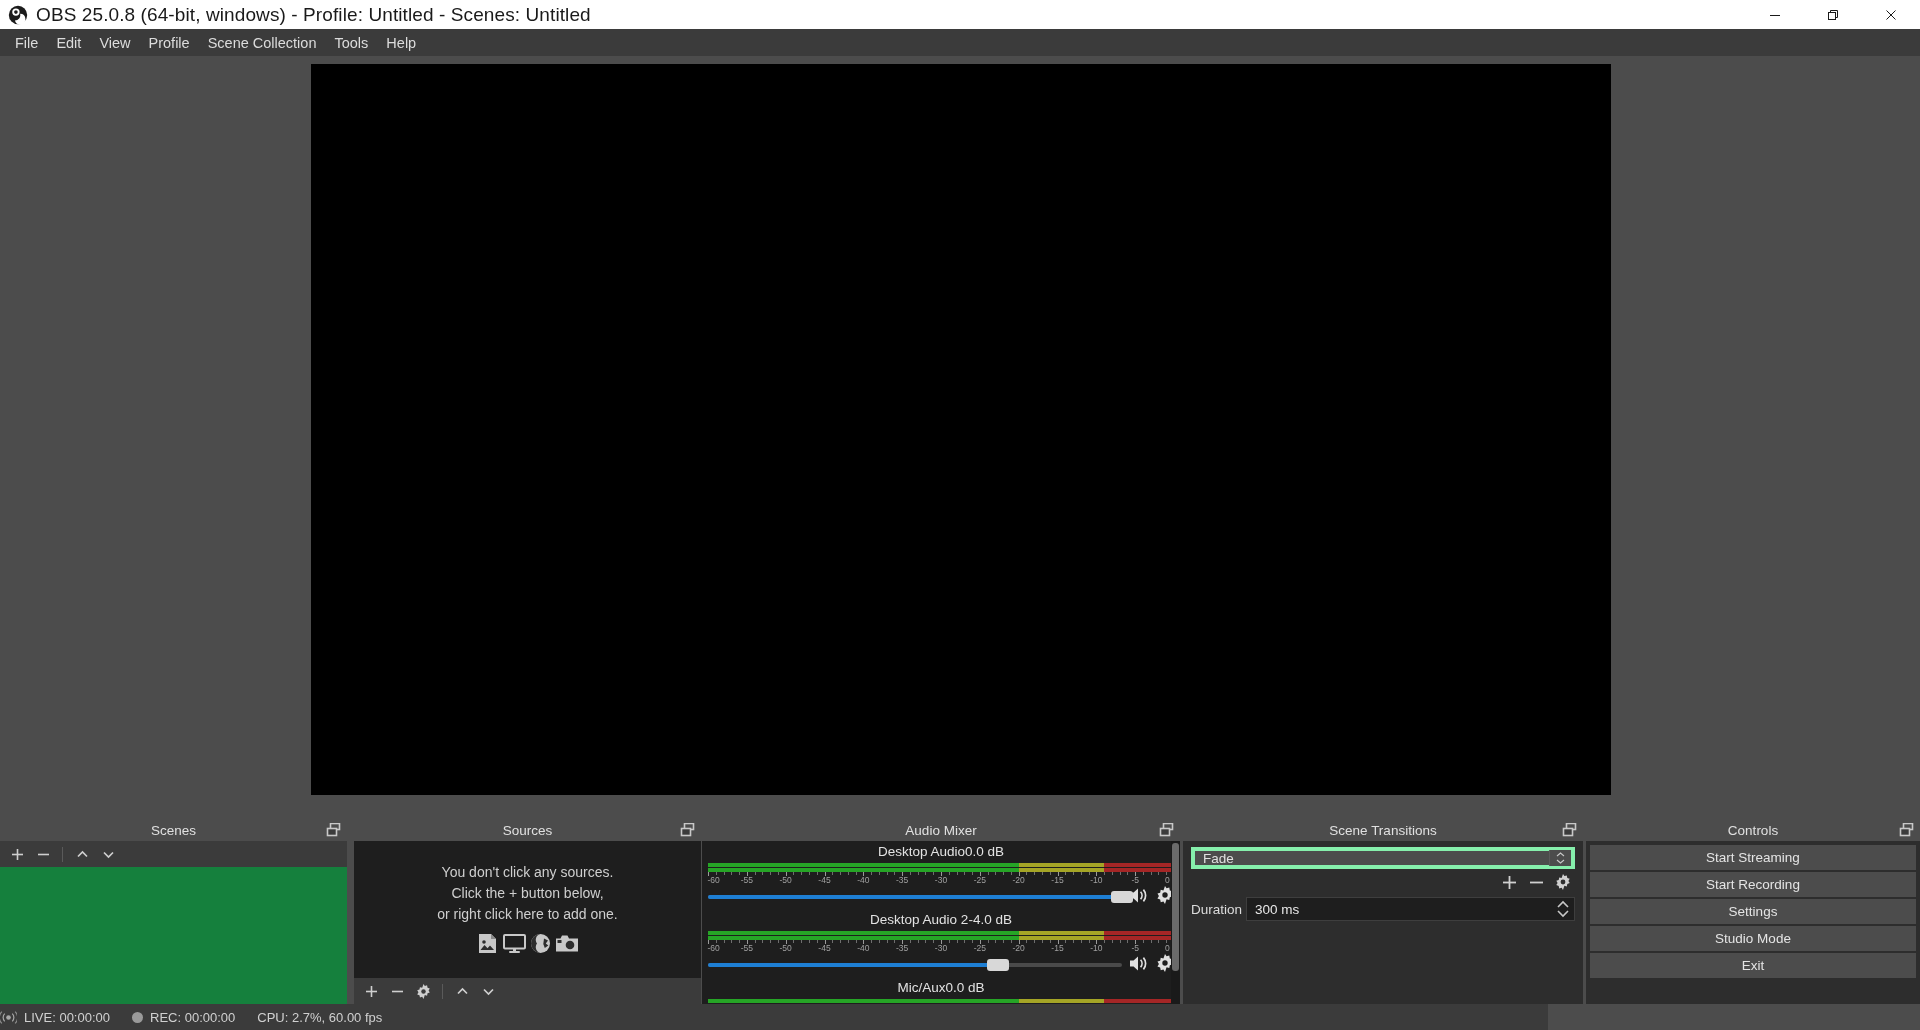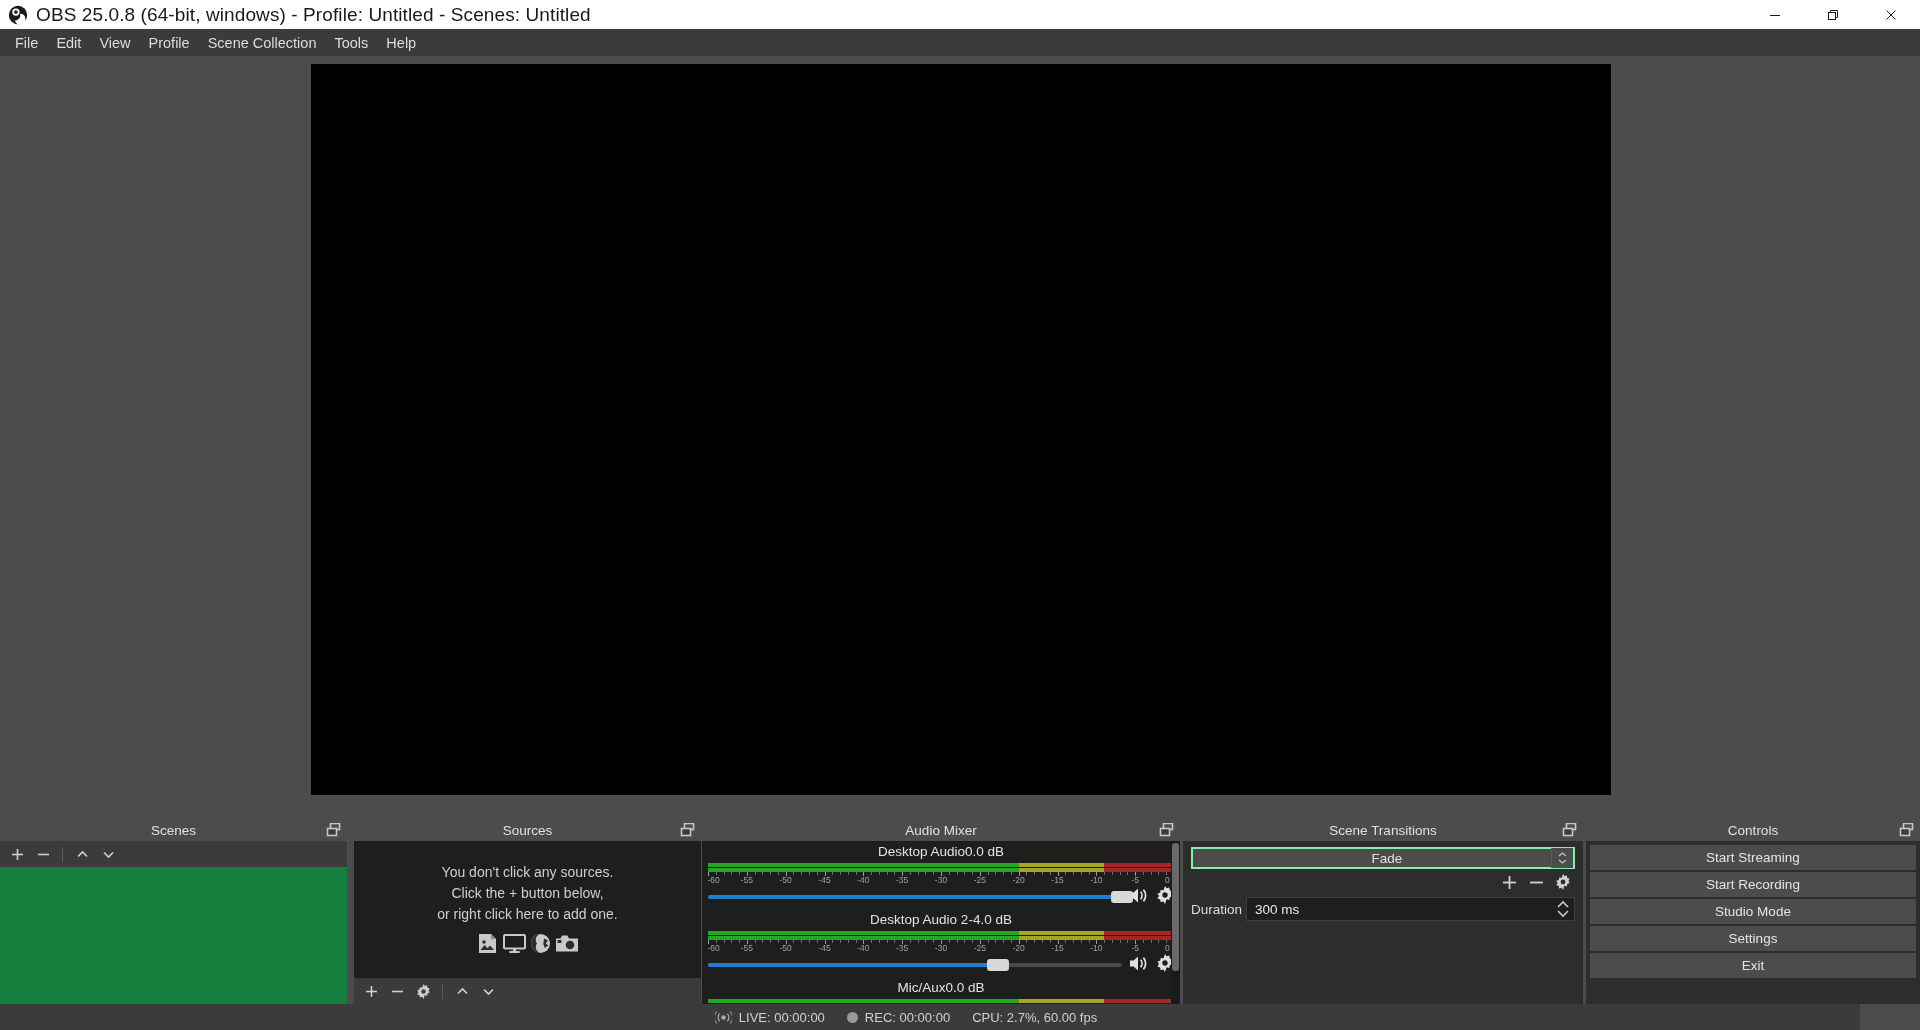--- a/index.html
+++ b/index.html
@@ -118,22 +118,22 @@
   }
   .mixer-scrollbar .thumb {
     position: absolute; left: 1px; width: 7px; top: 2px; height: 128px;
     background: #6a6a6a; border-radius: 3px;
   }
 
   
   #transitions-dock { left: 1183px; top: 819px; width: 400px; height: 185px; }
   .tr-body { background: #2d2d2d; padding: 6px 8px 0 8px; }
   .tr-combo {
-    position: relative; height: 22px; background: #4c4c4c; border: 2px solid #86efac;
-    display: flex; align-items: center; padding-left: 8px; font-size: 13.5px; color: #e0e0e0; justify-content: center;
+    position: relative; height: 22px; background: #4c4c4c; border: 4px solid #86efac;
+    display: flex; align-items: center; padding-left: 8px; font-size: 13.5px; color: #e0e0e0;
   }
   .tr-combo .arrows {
     position: absolute; right: 0; top: -1px; bottom: -1px; width: 22px;
     background: #4c4c4c; border-left: 1px solid #5a5a5a;
     display: flex; flex-direction: column; align-items: center; justify-content: center; gap: 2px;
   }
   .tr-btnrow { display: flex; justify-content: flex-end; align-items: center; height: 26px; gap: 3px; }
   .tr-dur { display: flex; align-items: center; gap: 4px; margin-top: 2px; }
   .tr-dur label { font-size: 13.5px; color: #dcdcdc; }
   .tr-spin {
@@ -149,22 +149,22 @@
   
   #controls-dock { left: 1586px; top: 819px; width: 334px; height: 185px; }
   .ctrl-body { background: #2d2d2d; padding: 4px 4px 0 4px; display: flex; flex-direction: column; gap: 2px; }
   .ctrl-btn {
     height: 25px; background: #4c4c4c; display: flex; align-items: center; justify-content: center;
     font-size: 13.5px; color: #e4e4e4;
   }
 
   
   .statusbar {
-    position: absolute; left: 0; bottom: 0; width: 1860px; height: 26px;
-    background: #3b3b3b; display: flex; align-items: center; justify-content: center;
+    position: absolute; left: 0; bottom: 0; width: 1548px; height: 26px;
+    background: #3b3b3b; display: flex; align-items: center; justify-content: flex-start;
     padding-right: 48px; gap: 0px;
   }
   .st-group { display: flex; align-items: center; gap: 7px; font-size: 13px; color: #d0d0d0; }
   .st-sep { width: 22px; }
   .rec-dot { width: 11px; height: 11px; border-radius: 50%; background: #9a9a9a; }
 </style>
 </head>
 <body>
 
 <div id="app">
@@ -627,22 +627,22 @@
     <div class="dock-title">
       <span class="t">Controls</span>
       <svg class="float-icon" viewBox="0 0 15 14">
         <rect x="4.5" y="0.5" width="9" height="6" fill="none" stroke="#c8c8c8" stroke-width="1.6"></rect>
         <rect x="1.5" y="5.5" width="9" height="7" fill="#3b3b3b" stroke="#c8c8c8" stroke-width="1.6"></rect>
       </svg>
     </div>
     <div class="dock-body ctrl-body">
       <div class="ctrl-btn">Start Streaming</div>
       <div class="ctrl-btn">Start Recording</div>
+      <div class="ctrl-btn">Settings</div>
       <div class="ctrl-btn">Studio Mode</div>
-      <div class="ctrl-btn">Settings</div>
       <div class="ctrl-btn">Exit</div>
     </div>
   </div>
 
   <div class="statusbar">
     <div class="st-group">
       <svg width="17" height="13" viewBox="0 0 17 13">
         <circle cx="8.5" cy="6.5" r="2.3" fill="#a8a8a8"></circle>
         <path d="M4.7 2.7a5.4 5.4 0 0 0 0 7.6M12.3 2.7a5.4 5.4 0 0 1 0 7.6" fill="none" stroke="#a8a8a8" stroke-width="1.2"></path>
         <path d="M1.9 0.6a8.2 8.2 0 0 0 0 11.8M15.1 0.6a8.2 8.2 0 0 1 0 11.8" fill="none" stroke="#8e8e8e" stroke-width="1.1"></path>

